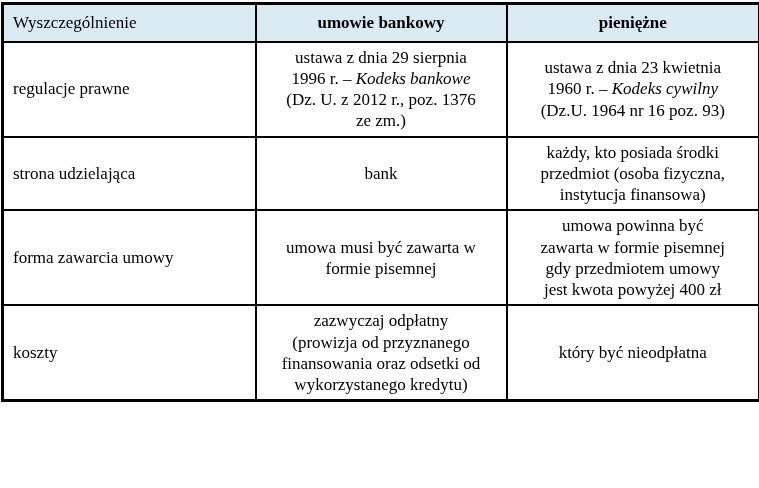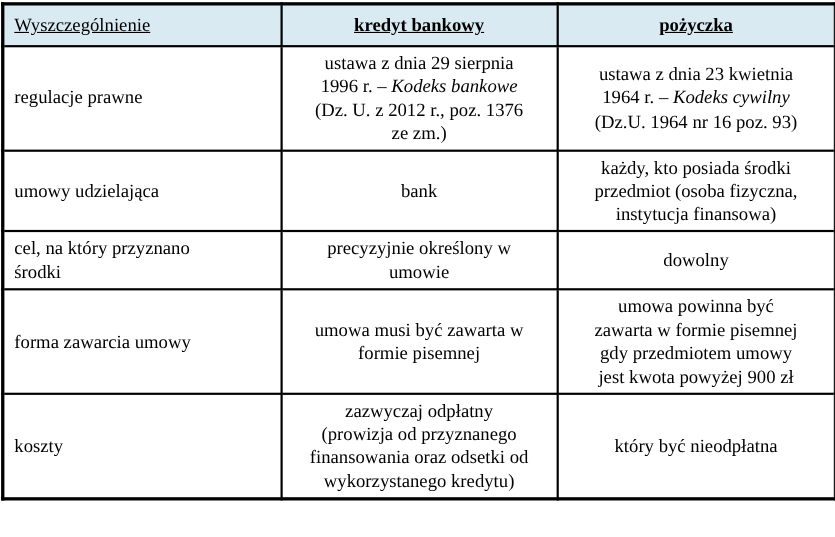--- a/index.html
+++ b/index.html
@@ -30,21 +30,20 @@
     border: 2px solid var(--border-color, #000000);
     vertical-align: middle;
     box-sizing: border-box;
   }
   table.cmp th {
     background: var(--header-bg, #d9eaf2);
     font-weight: bold;
     text-align: center;
     height: 38px;
     padding: 2px 8px;
-    text-decoration: underline;
   }
   table.cmp th.h-plain {
     font-weight: normal;
     text-align: left;
     padding-left: 9px;
   }
   td.col1 {
     text-align: left;
     padding: 4px 8px 4px 9px;
     white-space: pre-line;
@@ -62,57 +61,50 @@
 <div class="page">
   <table class="cmp">
     <colgroup>
       <col style="width:253px">
       <col style="width:251px">
       <col style="width:253px">
     </colgroup>
     <thead>
       <tr>
         <th class="h-plain">Wyszczególnienie</th>
-        <th>kredyt bankowy</th>
-        <th>pożyczka</th>
+        <th>umowie bankowy</th>
+        <th>pieniężne</th>
       </tr>
     </thead>
     <tbody id="table-body">
         <tr>
           <td class="col1">regulacje prawne</td>
           <td class="cell-center"><span>ustawa z dnia 29 sierpnia
 1996 r. – </span><i>Kodeks bankowe</i><span>
 (Dz. U. z 2012 r., poz. 1376
 ze zm.)</span></td>
           <td class="cell-center"><span>ustawa z dnia 23 kwietnia
-1964 r. – </span><i>Kodeks cywilny</i><span>
+1960 r. – </span><i>Kodeks cywilny</i><span>
 (Dz.U. 1964 nr 16 poz. 93)</span></td>
         </tr>
         <tr>
-          <td class="col1">umowy udzielająca</td>
+          <td class="col1">strona udzielająca</td>
           <td class="cell-center"><span>bank</span></td>
           <td class="cell-center"><span>każdy, kto posiada środki
 przedmiot (osoba fizyczna,
 instytucja finansowa)</span></td>
-        </tr>
-        <tr>
-          <td class="col1">cel, na który przyznano
-środki</td>
-          <td class="cell-center"><span>precyzyjnie określony w
-umowie</span></td>
-          <td class="cell-center"><span>dowolny</span></td>
         </tr>
         <tr>
           <td class="col1">forma zawarcia umowy</td>
           <td class="cell-center"><span>umowa musi być zawarta w
 formie pisemnej</span></td>
           <td class="cell-center"><span>umowa powinna być
 zawarta w formie pisemnej
 gdy przedmiotem umowy
-jest kwota powyżej 900 zł</span></td>
+jest kwota powyżej 400 zł</span></td>
         </tr>
         <tr>
           <td class="col1">koszty</td>
           <td class="cell-center"><span>zazwyczaj odpłatny
 (prowizja od przyznanego
 finansowania oraz odsetki od
 wykorzystanego kredytu)</span></td>
           <td class="cell-center"><span>który być nieodpłatna</span></td>
         </tr>
       </tbody>

